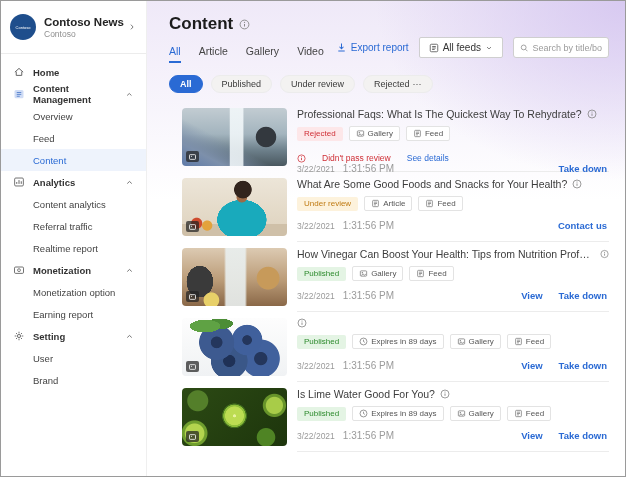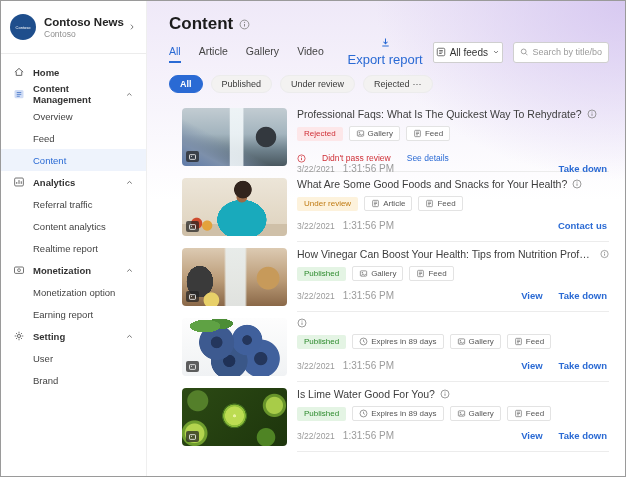--- a/index.html
+++ b/index.html
@@ -38,22 +38,22 @@
     background:
       radial-gradient(90% 65% at 100% 0%, rgba(213,198,240,.9) 0%, rgba(255,255,255,0) 58%),
       linear-gradient(180deg, #efe9f8 0%, #ffffff 42%);
   }
   .page-title-row { display:flex; align-items:center; gap:6px; padding-top:13px; }
   .page-title { font-size:17px; font-weight:bold; color:#1c1c1c; }
   .tabs { display:flex; gap:18px; margin-top:11px; }
   .tab { font-size:10.5px; color:#444; padding-bottom:4px; border-bottom:2px solid transparent; cursor:pointer; }
   .tab.active { color:#2a6ad4; border-bottom-color:#2a6ad4; }
   .toolbar { position:absolute; top:36px; right:16px; display:flex; align-items:center; gap:10px; }
-  .export { display:flex; align-items:center; gap:4px; font-size:13px; color:#2a6ad4; cursor:pointer;flex-direction:column; }
-  .feeds-btn { display:flex; align-items:center; gap:4px; font-size:10px; color:#333; background:#fff; border:1px solid #cfcfcf; border-radius:2px; height:21px; padding:0 2px; cursor:pointer; }
+  .export { display:flex; align-items:center; gap:4px; font-size:10px; color:#2a6ad4; cursor:pointer; }
+  .feeds-btn { display:flex; align-items:center; gap:4px; font-size:10px; color:#333; background:#fff; border:1px solid #cfcfcf; border-radius:2px; height:21px; padding:0 9px; cursor:pointer; }
   .search-box { display:flex; align-items:center; gap:4px; background:#fff; border:1px solid #cfcfcf; border-radius:3px; height:21px; padding:0 6px; width:96px; }
   .search-box input { border:none; outline:none; font-size:9px; color:#333; width:100%; background:transparent; font-family:"Liberation Sans", sans-serif; }
   .search-box input::placeholder { color:#9b9b9b; }
 
   .pills { display:flex; gap:8px; margin-top:12px; align-items:center; }
   .pill { font-size:9px; color:#3b3b3b; background:#f3f2f1; border:1px solid #ececec; border-radius:9px; padding:3px 10px; display:flex; align-items:center; gap:3px; cursor:pointer; }
   .pill.active { background:#2a6ad4; border-color:#2a6ad4; color:#fff; font-weight:bold; }
 
   
   .rows { margin-top:9px; }
@@ -167,24 +167,24 @@
         <svg class="nicon" viewBox="0 0 16 16">
             <rect x="2.2" y="2.7" width="11.6" height="10.6" rx="1.5" fill="none" stroke="#555" stroke-width="1.1"></rect>
             <path d="M5 10.5V8M8 10.5V5.5M11 10.5V7" stroke="#555" stroke-width="1.2"></path>
           </svg>
         <span class="nav-group-label">Analytics</span>
         <svg class="nav-chevron" width="9" height="9" viewBox="0 0 12 12">
             <path d="M3 7.4 6 4.6l3 2.8" fill="none" stroke="#666" stroke-width="1.2"></path>
           </svg>
       </div>
       <div class="nav-sub">
+          <span>Content analytics</span>
+        </div>
+      <div class="nav-sub">
           <span>Referral traffic</span>
-        </div>
-      <div class="nav-sub">
-          <span>Content analytics</span>
         </div>
       <div class="nav-sub">
           <span>Realtime report</span>
         </div>
 
       <div class="nav-item">
         <svg class="nicon" viewBox="0 0 16 16">
             <rect x="2" y="4" width="12" height="8.5" rx="1.5" fill="none" stroke="#555" stroke-width="1.1"></rect>
             <circle cx="8" cy="8.2" r="1.9" fill="none" stroke="#555" stroke-width="1"></circle>
           </svg>

